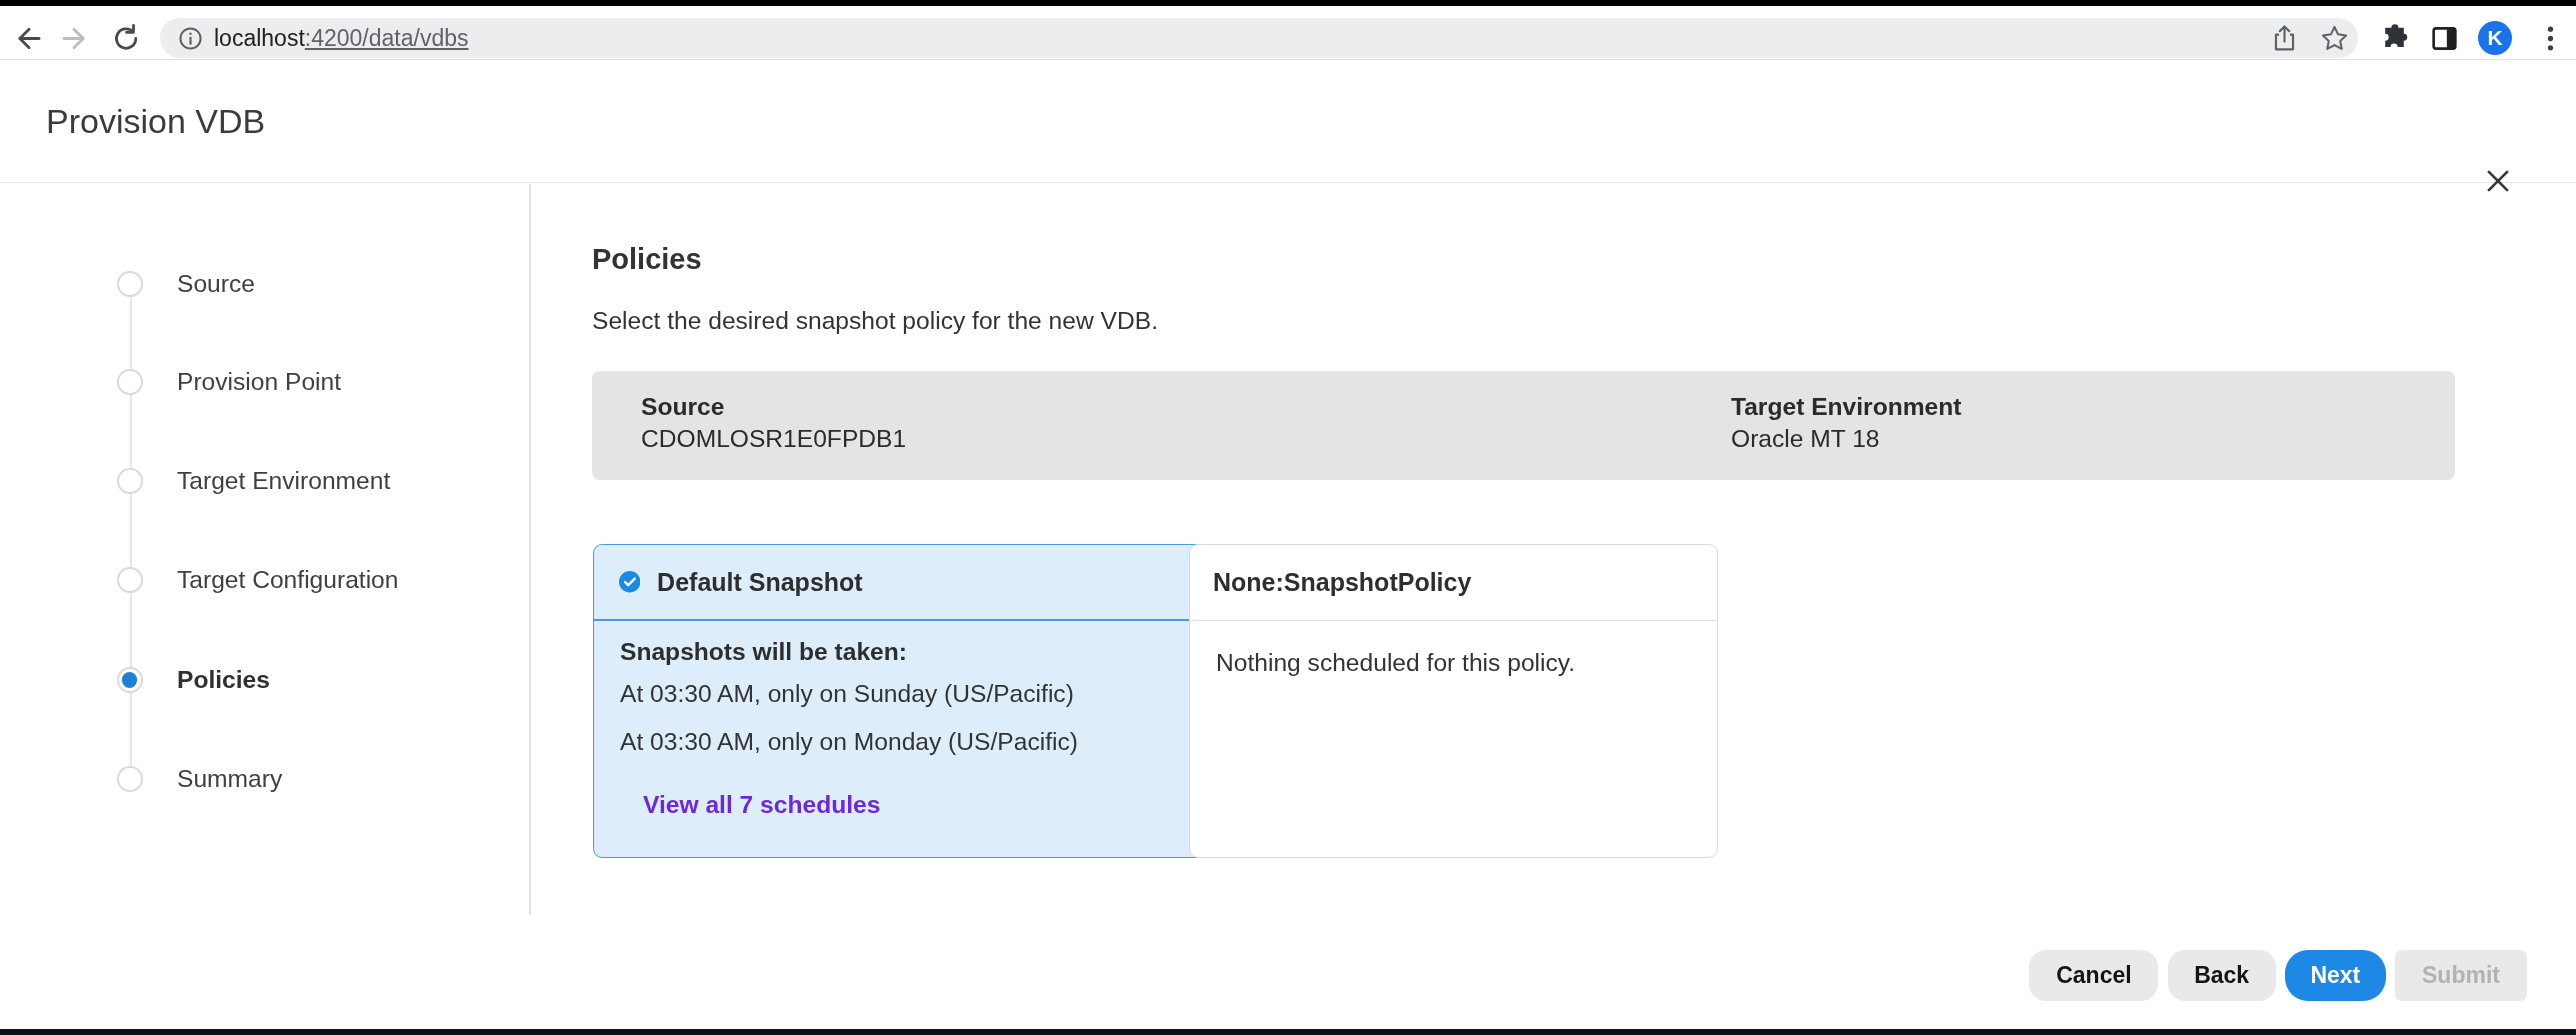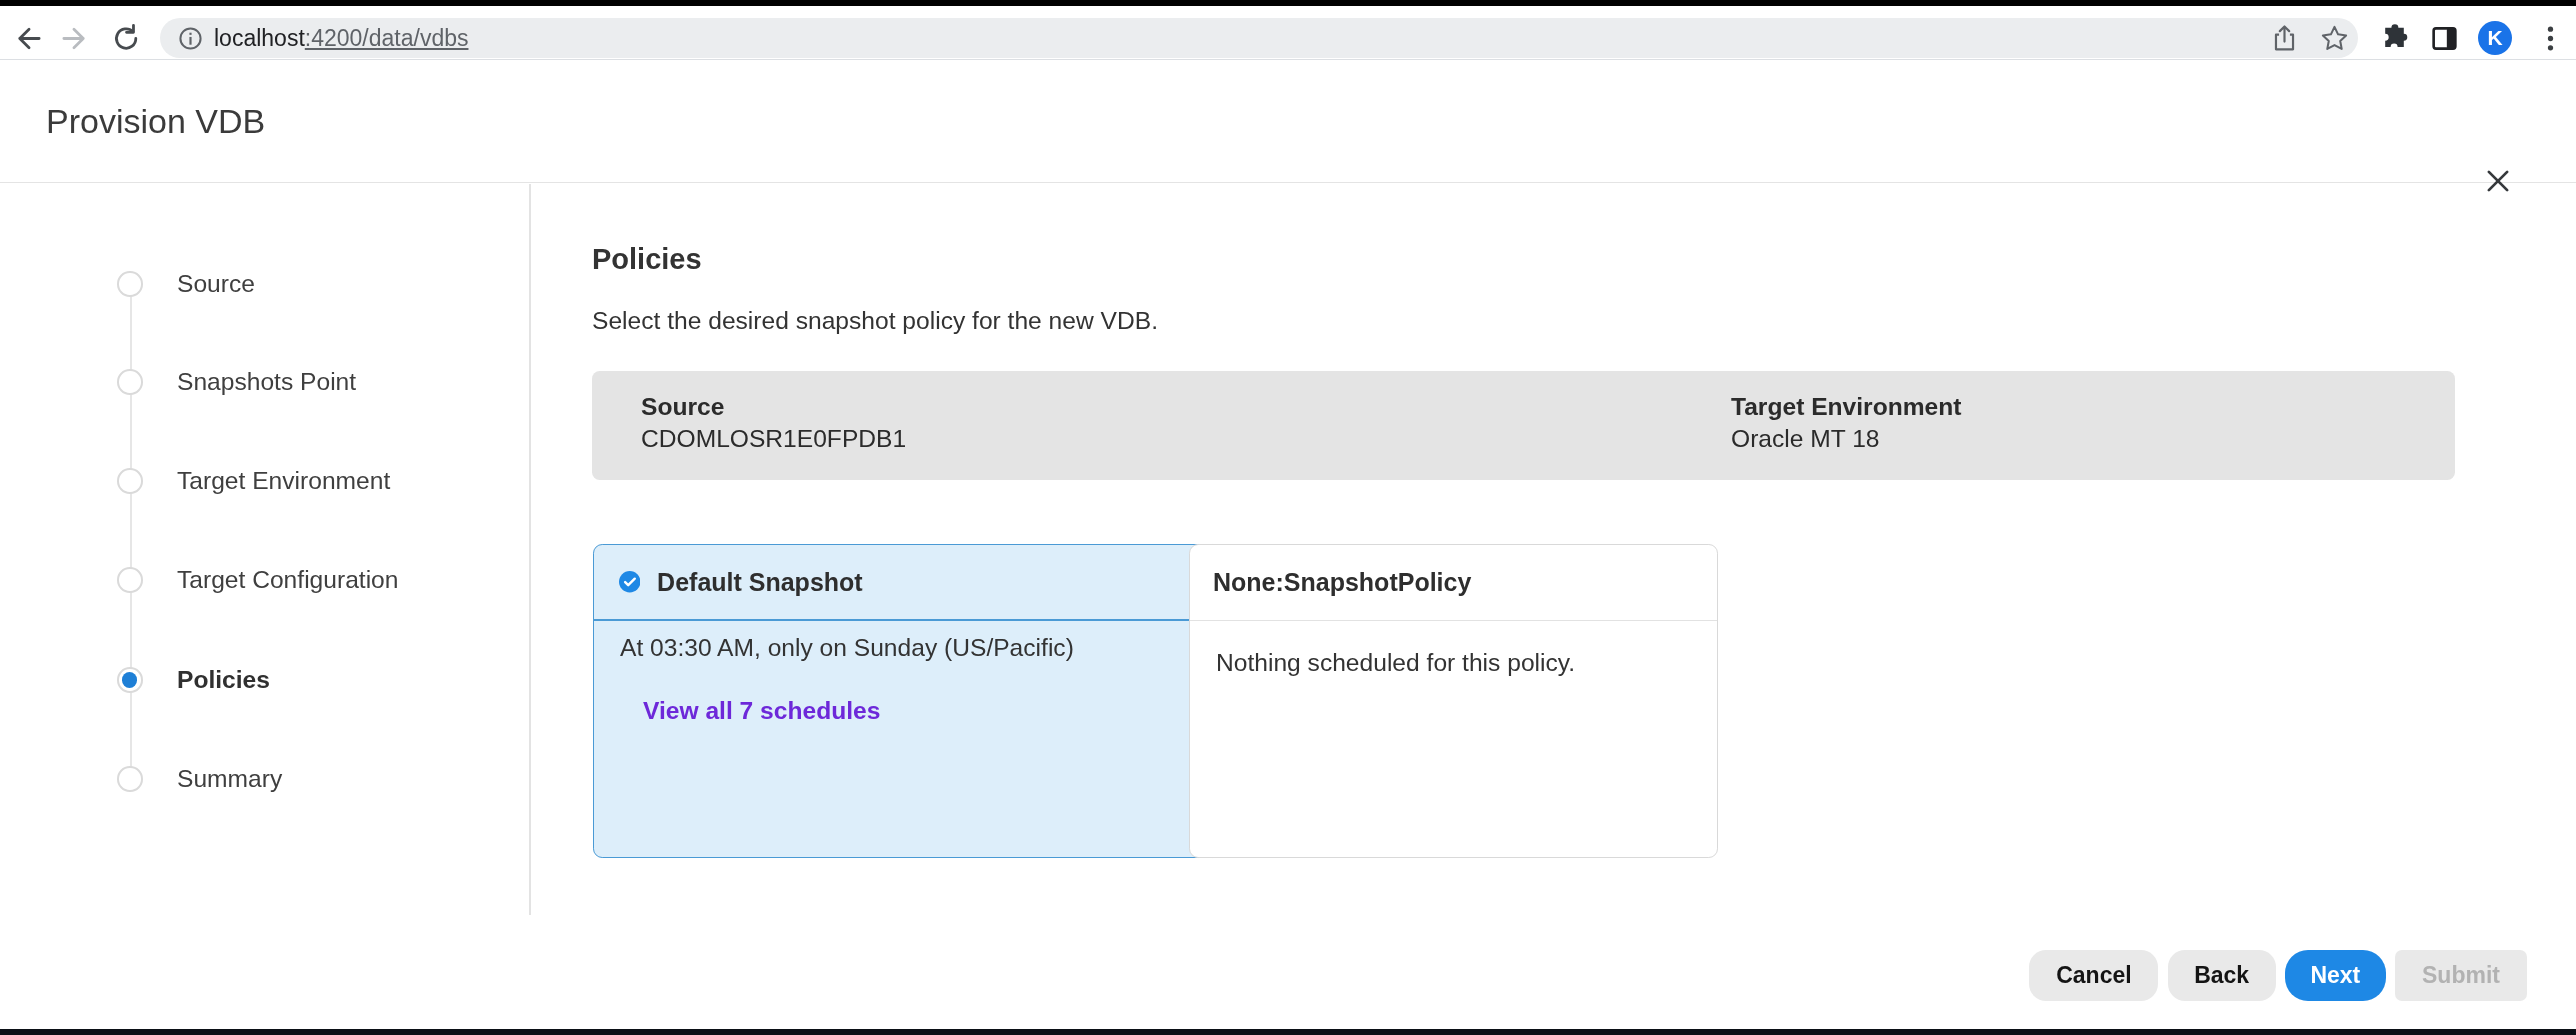--- a/index.html
+++ b/index.html
@@ -152,21 +152,21 @@
 
   <div id="side-divider" class="abs"></div>
   <div id="step-line" class="abs"></div>
 
   <div class="step" style="top:267px;">
     <span class="dot"></span>
     <span class="lbl">Source</span>
   </div>
   <div class="step" style="top:365px;">
     <span class="dot"></span>
-    <span class="lbl">Snapshots Point</span>
+    <span class="lbl">Provision Point</span>
   </div>
   <div class="step" style="top:464px;">
     <span class="dot"></span>
     <span class="lbl">Target Environment</span>
   </div>
   <div class="step" style="top:563px;">
     <span class="dot"></span>
     <span class="lbl">Target Configuration</span>
   </div>
   <div class="step active" style="top:663px;">
@@ -196,21 +196,23 @@
 
   <div id="card-default" class="card">
     <div class="card-hdr">
       <svg class="chk" viewBox="0 0 28 28">
           <circle cx="14" cy="14" r="14" fill="#1e88e5"></circle>
           <path d="M8 14.5 l4 4 l8.5 -8.5" stroke="#fff" stroke-width="3.2" fill="none" stroke-linecap="round" stroke-linejoin="round"></path>
         </svg>
       <span class="card-title">Default Snapshot</span>
     </div>
     <div class="card-body">
+      <p class="sched-head">Snapshots will be taken:</p>
       <p class="sched-line">At 03:30 AM, only on Sunday (US/Pacific)</p>
+      <p class="sched-line">At 03:30 AM, only on Monday (US/Pacific)</p>
       <span class="view-all">View all 7 schedules</span>
     </div>
   </div>
 
   <div id="card-none" class="card">
     <div class="card-hdr">
       <span class="card-title">None:SnapshotPolicy</span>
     </div>
     <div class="card-body">
       <p class="none-body">Nothing scheduled for this policy.</p>

